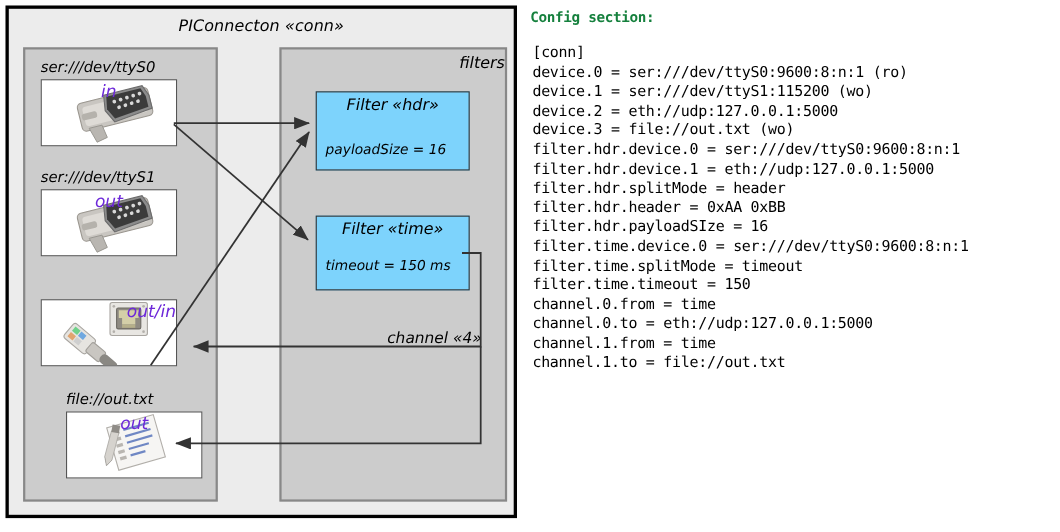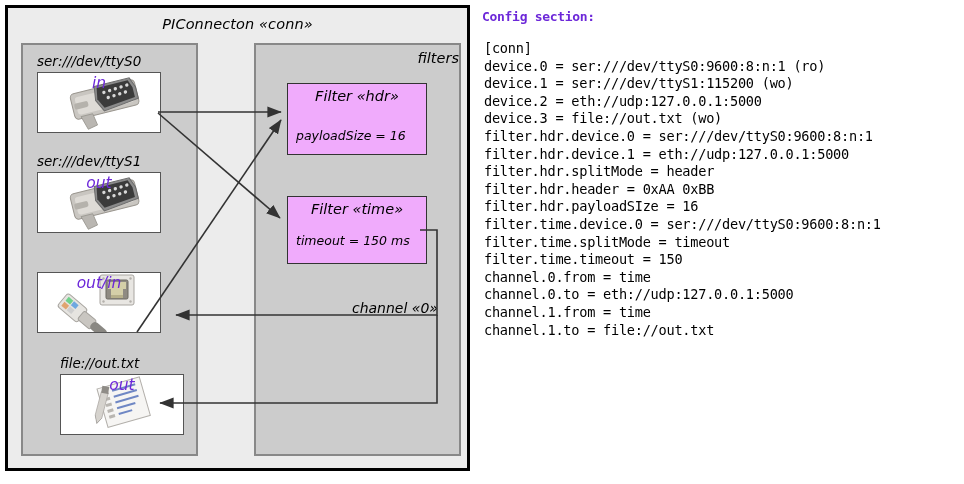--- a/index.html
+++ b/index.html
@@ -84,36 +84,36 @@
   .device-dir {
     position: absolute;
     left: 0; top: 1px;
     width: 100%;
     text-align: center;
     font-size: 15.5px;
     color: #6d28d9;
     z-index: 3;
   }
   .device-dir.left-aligned {
-    text-align: center;
+    text-align: right;
     padding-left: 0;
   }
 
   #dev-ttyS0 { left: 29px; top: 45px;  width: 124px; height: 82px; }
   #dev-ttyS1 { left: 29px; top: 145px; width: 124px; height: 82px; }
   #dev-eth   { left: 14px; top: 245px; width: 154px; height: 82px; }
   #dev-file  { left: 29px; top: 347px; width: 124px; height: 82px; margin-left: 23px; }
 
   #dev-eth .device-box { left: 15px; width: 124px; }
   #dev-eth .device-label { font-size: 12.5px; }
 
   
   .filter-box {
     position: absolute;
-    background: #f0abfc;
+    background: #7dd3fc;
     border: 1.5px solid #333333;
     padding-left: 20px;
   }
   .filter-title {
     position: absolute;
     left: 0; top: 4px;
     width: 100%;
     text-align: center;
     font-size: 14.5px;
     color: #000;
@@ -153,21 +153,21 @@
     position: absolute;
     left: 482px; top: 6px;
     width: 478px; height: 470px;
   }
   .config-heading {
     position: absolute;
     left: 0; top: 3px;
     font-family: "DejaVu Sans Mono", monospace;
     font-size: 13px;
     font-weight: bold;
-    color: #6d28d9;
+    color: #15803d;
     letter-spacing: -0.3px;
   }
   .config-body {
     position: absolute;
     left: 2px; top: 34px;
     font-family: "DejaVu Sans Mono", monospace;
     font-size: 13.6px;
     line-height: 17.6px;
     color: #000;
     white-space: pre;
@@ -303,21 +303,21 @@
     <div class="filter-box" id="filter-hdr">
       <div class="filter-title">Filter «hdr»</div>
       <div class="filter-props" style="top:44px">payloadSize = 16</div>
     </div>
 
     <div class="filter-box" id="filter-time">
       <div class="filter-title">Filter «time»</div>
       <div class="filter-props" style="top:36px">timeout = 150 ms</div>
     </div>
 
-    <div class="channel-label" id="channel0-label">channel «0»</div>
+    <div class="channel-label" id="channel0-label">channel «4»</div>
   </div>
 
   <svg class="overlay">
     <defs>
       <marker id="arrowhead" markerWidth="9" markerHeight="7" refX="8.5" refY="3.5" orient="auto" markerUnits="strokeWidth">
         <polygon points="0 0, 9 3.5, 0 7" fill="#333333"></polygon>
       </marker>
     </defs>
 
     <line x1="158" y1="112" x2="281" y2="112" stroke="#333333" stroke-width="1.6" marker-end="url(#arrowhead)"></line>

